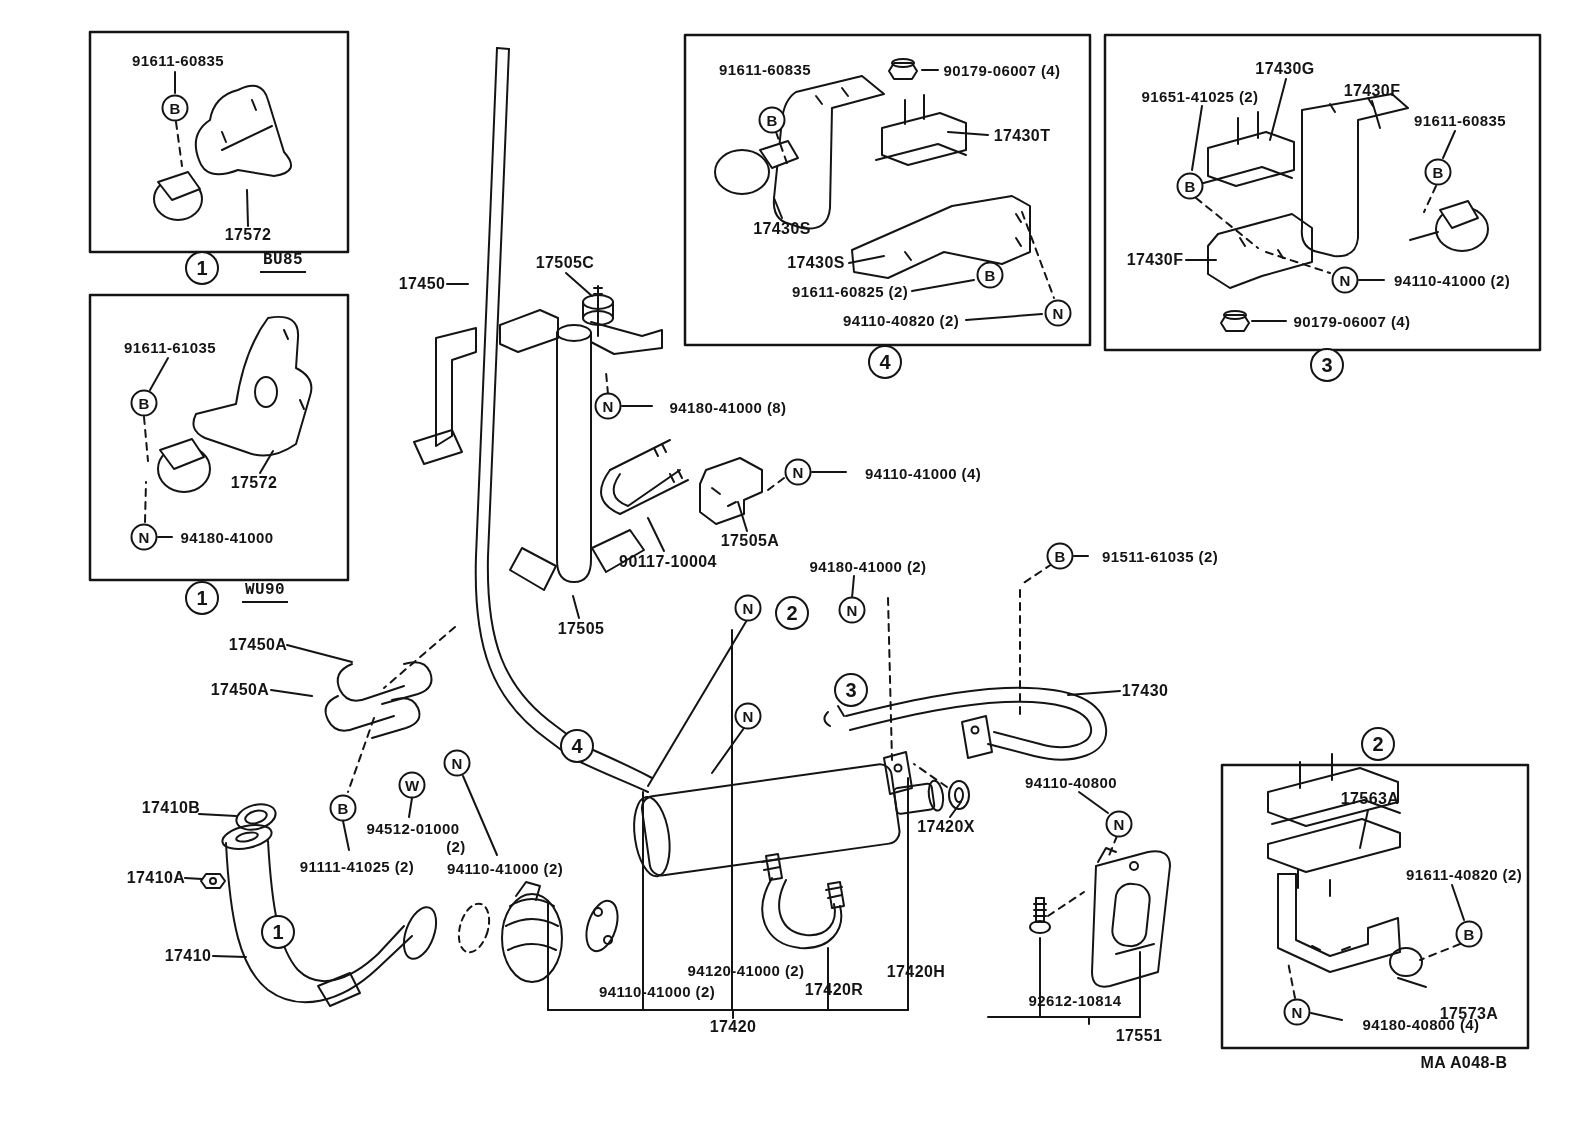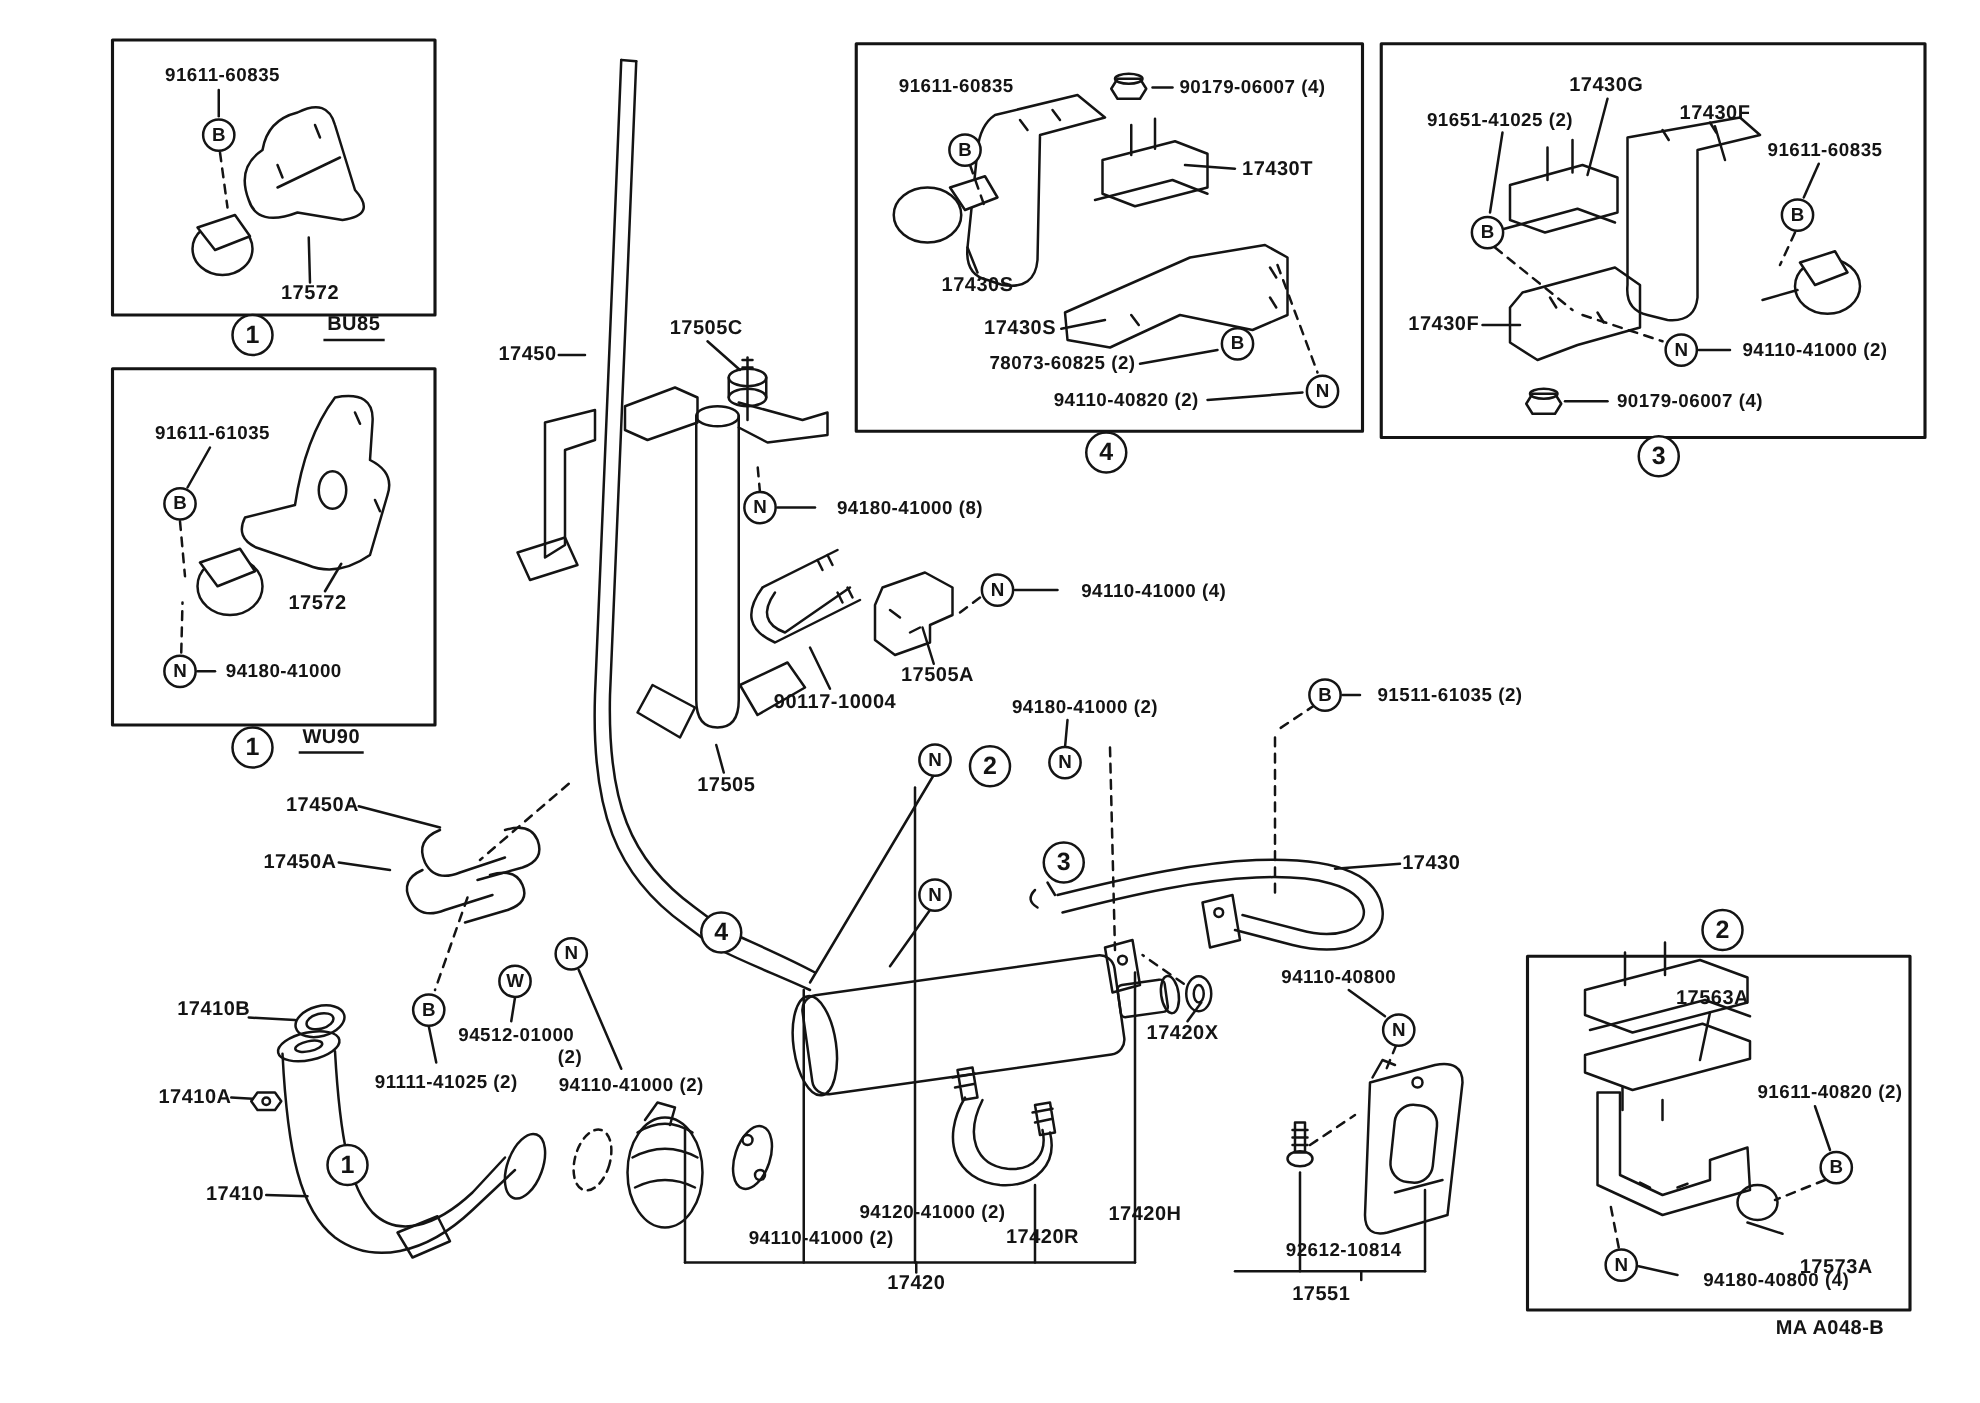--- a/index.html
+++ b/index.html
@@ -2,21 +2,21 @@
 <html><head>
 <meta charset="utf-8">
 <style>
   html,body{margin:0;padding:0;background:#fff;}
   .stage{position:relative;width:1584px;height:1122px;background:#ffffff;overflow:hidden;
          font-family:"Liberation Sans", sans-serif;color:#141414;}
   .art{position:absolute;left:0;top:0;}
   .lbl{position:absolute;transform:translate(-50%,-50%);white-space:nowrap;
        font-size:15px;font-weight:700;letter-spacing:.4px;color:#141414;}
   .lbl.big{font-size:16px;}
-  .uc{border-bottom:2.5px solid #141414;padding:0 3px 2px 3px;}
+  .uc{border-bottom:2.5px solid #141414;padding:0 3px 2px 3px;font-family:Liberation Mono, monospace;}
   .co{position:absolute;transform:translate(-50%,-50%);width:27px;height:27px;border:2.5px solid #141414;
       border-radius:50%;display:flex;align-items:center;justify-content:center;
       font-size:15px;font-weight:700;background:#fff;box-sizing:border-box;}
   .con{position:absolute;transform:translate(-50%,-50%);width:34px;height:34px;border:2.5px solid #141414;
       border-radius:50%;display:flex;align-items:center;justify-content:center;
       font-size:20px;font-weight:700;background:#fff;box-sizing:border-box;}
 </style>
 </head>
 <body>
 
@@ -273,21 +273,21 @@
   <div class="lbl" style="left:170px;top:347px">91611-61035</div>
   <div class="lbl big" style="left:254px;top:483px">17572</div>
   <div class="lbl" style="left:227px;top:537px">94180-41000</div>
   <div class="lbl big uc" style="left:265px;top:592px">WU90</div>
 
   <div class="lbl" style="left:765px;top:69px">91611-60835</div>
   <div class="lbl" style="left:1002px;top:70px">90179-06007 (4)</div>
   <div class="lbl big" style="left:1022px;top:136px">17430T</div>
   <div class="lbl big" style="left:782px;top:229px">17430S</div>
   <div class="lbl big" style="left:816px;top:263px">17430S</div>
-  <div class="lbl" style="left:850px;top:291px">78073-60825 (2)</div>
+  <div class="lbl" style="left:850px;top:291px">91611-60825 (2)</div>
   <div class="lbl" style="left:901px;top:320px">94110-40820 (2)</div>
 
   <div class="lbl big" style="left:1285px;top:69px">17430G</div>
   <div class="lbl" style="left:1200px;top:96px">91651-41025 (2)</div>
   <div class="lbl big" style="left:1372px;top:91px">17430F</div>
   <div class="lbl" style="left:1460px;top:120px">91611-60835</div>
   <div class="lbl big" style="left:1155px;top:260px">17430F</div>
   <div class="lbl" style="left:1452px;top:280px">94110-41000 (2)</div>
   <div class="lbl" style="left:1352px;top:321px">90179-06007 (4)</div>
 
@@ -316,21 +316,21 @@
   <div class="lbl big" style="left:156px;top:878px">17410A</div>
   <div class="lbl big" style="left:188px;top:956px">17410</div>
   <div class="lbl" style="left:1071px;top:782px">94110-40800</div>
   <div class="lbl big" style="left:946px;top:827px">17420X</div>
   <div class="lbl" style="left:746px;top:970px">94120-41000 (2)</div>
   <div class="lbl big" style="left:834px;top:990px">17420R</div>
   <div class="lbl big" style="left:916px;top:972px">17420H</div>
   <div class="lbl" style="left:657px;top:991px">94110-41000 (2)</div>
   <div class="lbl big" style="left:733px;top:1027px">17420</div>
   <div class="lbl" style="left:1075px;top:1000px">92612-10814</div>
-  <div class="lbl big" style="left:1057px;top:1036px">17551</div>
+  <div class="lbl big" style="left:1139px;top:1036px">17551</div>
   <div class="lbl big" style="left:1464px;top:1063px">MA A048-B</div>
 
   <div class="co" style="left:175px;top:108px">B</div>
   <div class="co" style="left:144px;top:403px">B</div>
   <div class="co" style="left:144px;top:537px">N</div>
   <div class="co" style="left:772px;top:120px">B</div>
   <div class="co" style="left:990px;top:275px">B</div>
   <div class="co" style="left:1058px;top:313px">N</div>
   <div class="co" style="left:1190px;top:186px">B</div>
   <div class="co" style="left:1438px;top:172px">B</div>

